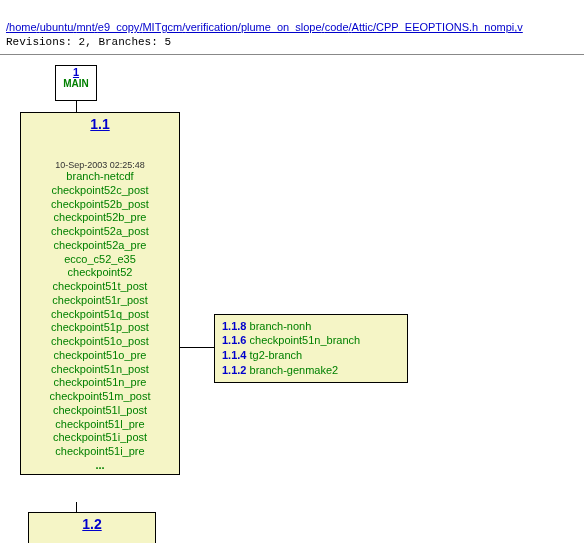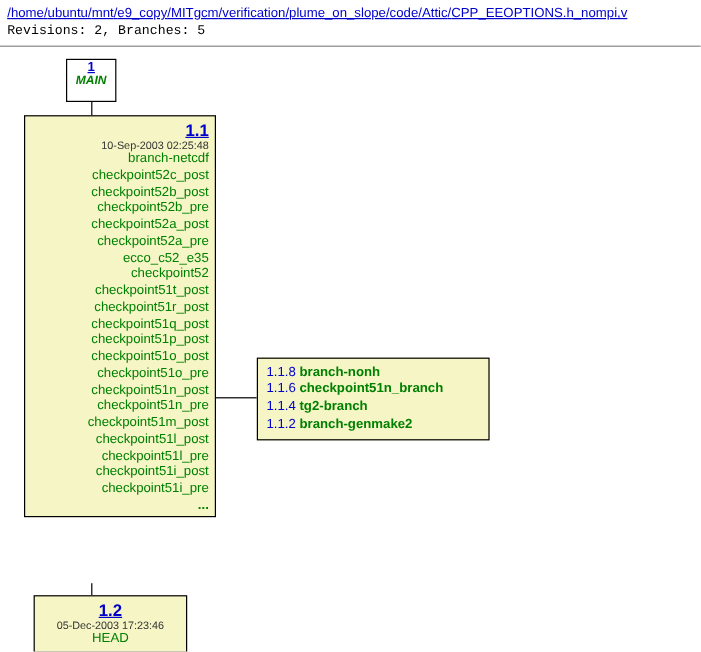--- a/index.html
+++ b/index.html
@@ -7,21 +7,21 @@
       margin: 0;
       padding: 0;
       font-family: Helvetica, Arial, sans-serif;
       font-size: 11px;
       background: #fff;
       width: 584px;
       height: 543px;
       overflow: hidden;
     }
     .header {
-      padding: 4px 6px 2px 6px;
+      padding: 20px 6px 2px 6px;
       line-height: 1.3;
     }
     .path { color: #0000cc; text-decoration: underline; }
     .stats { color: #000; font-family: Liberation Mono, monospace; }
     .graph {
       position: relative;
       width: 100%;
       height: 500px;
     }
     hr.sep {
@@ -35,53 +35,52 @@
       text-align: center;
       font-size: 11px;
     }
     .box-main {
       left: 55px; top: 6px;
       width: 42px; height: 36px;
       background: #fff;
       line-height: 1.1;
     }
     .box-main .num { color: #0000cc; text-decoration: underline; font-weight: bold; }
-    .box-main .lbl { color: #008000; font-weight: bold; font-size: 10px; font-style: italic; }
+    .box-main .lbl { color: #008000; font-weight: bold; font-size: 10px; }
     .box-rev {
       background: #f5f5c6;
       border: 1px solid #000;
       line-height: 1.15;
       padding: 3px 5px;
     }
     .box-rev .rev-num { color: #0000cc; text-decoration: underline; font-weight: bold; font-size: 14px; }
-    .box-rev .rev-date { color: #333; font-size: 9px; }
+    .box-rev .rev-date { color: #333; font-size: 9px; margin-top: 28px; }
     .box-rev .tag { color: #008000; font-weight: normal; font-size: 11px; line-height: 1.25; }
     .box-rev .more { color: #008000; font-weight: bold; font-size: 11px; }
     .rev11 {
       left: 20px; top: 53px;
       width: 160px;
-      text-align: right;
     }
     .rev12 {
       left: 28px; top: 453px;
       width: 128px;
       text-align: center;
     }
     .branch-box {
       position: absolute;
       left: 214px; top: 255px;
       width: 194px;
       background: #f5f5c6;
       border: 1px solid #000;
       padding: 4px 7px;
       font-size: 11px;
       line-height: 1.35;
     }
-    .branch-box .bnum { color: #0000cc; font-weight: normal; }
-    .branch-box .bname { color: #008000; font-weight: bold; }
+    .branch-box .bnum { color: #0000cc; font-weight: bold; }
+    .branch-box .bname { color: #008000; font-weight: normal; }
     .line {
       position: absolute;
       background: #000;
     }
     .vline-top { left: 76px; top: 42px; width: 1px; height: 12px; }
     .vline-mid { left: 76px; top: 443px; width: 1px; height: 10px; }
     .hline-b { left: 180px; top: 288px; width: 34px; height: 1px; }
   </style>
 </head>
 <body>

